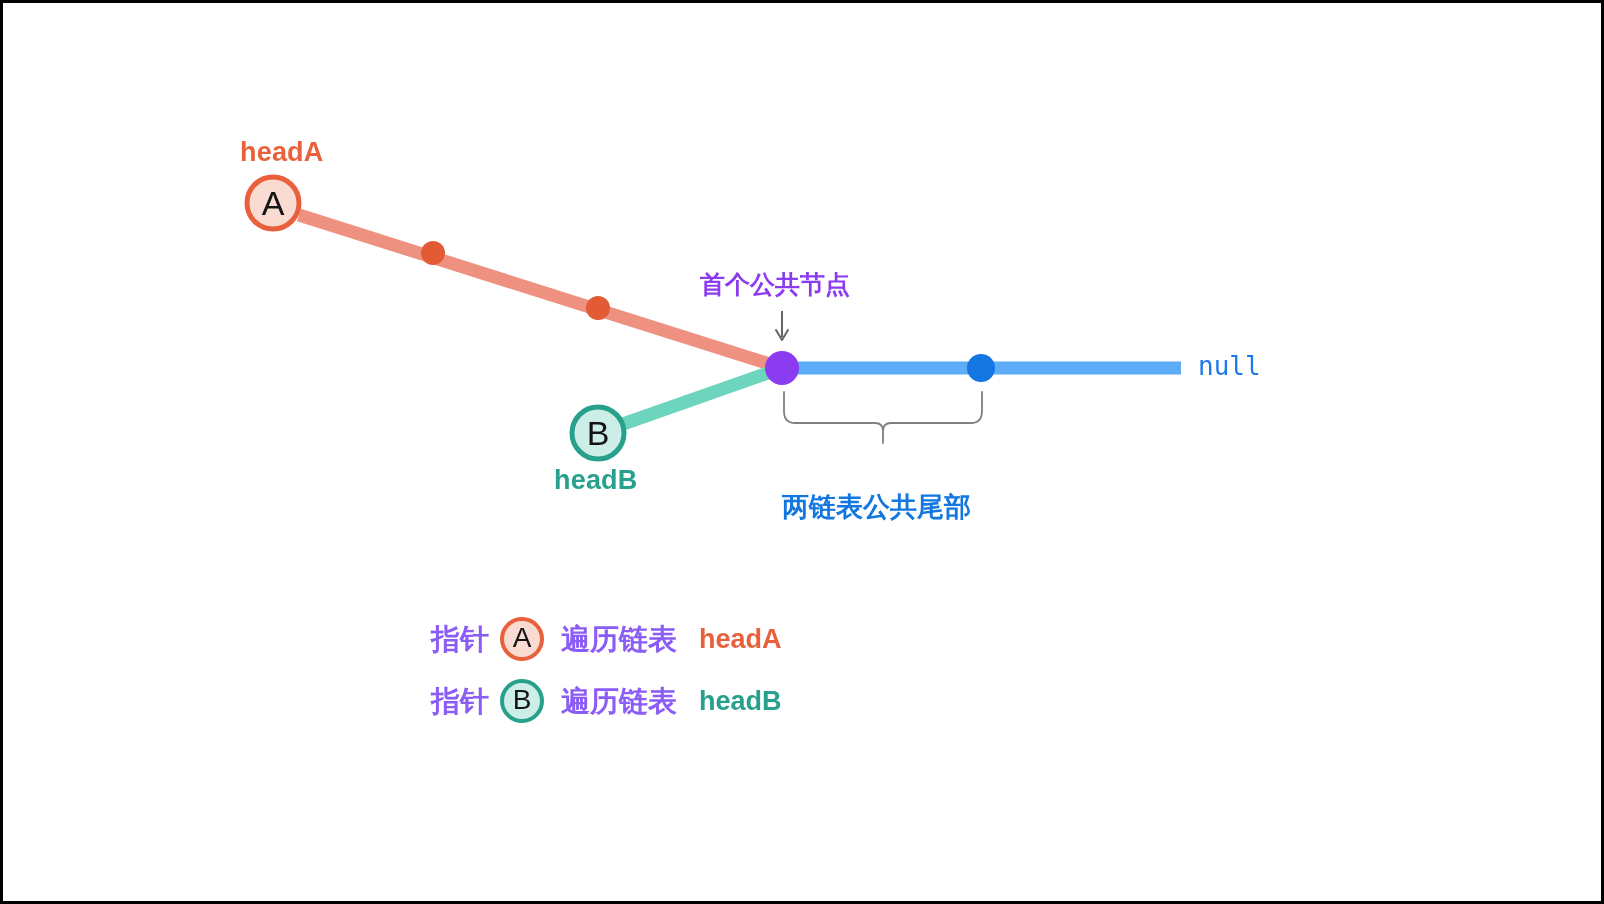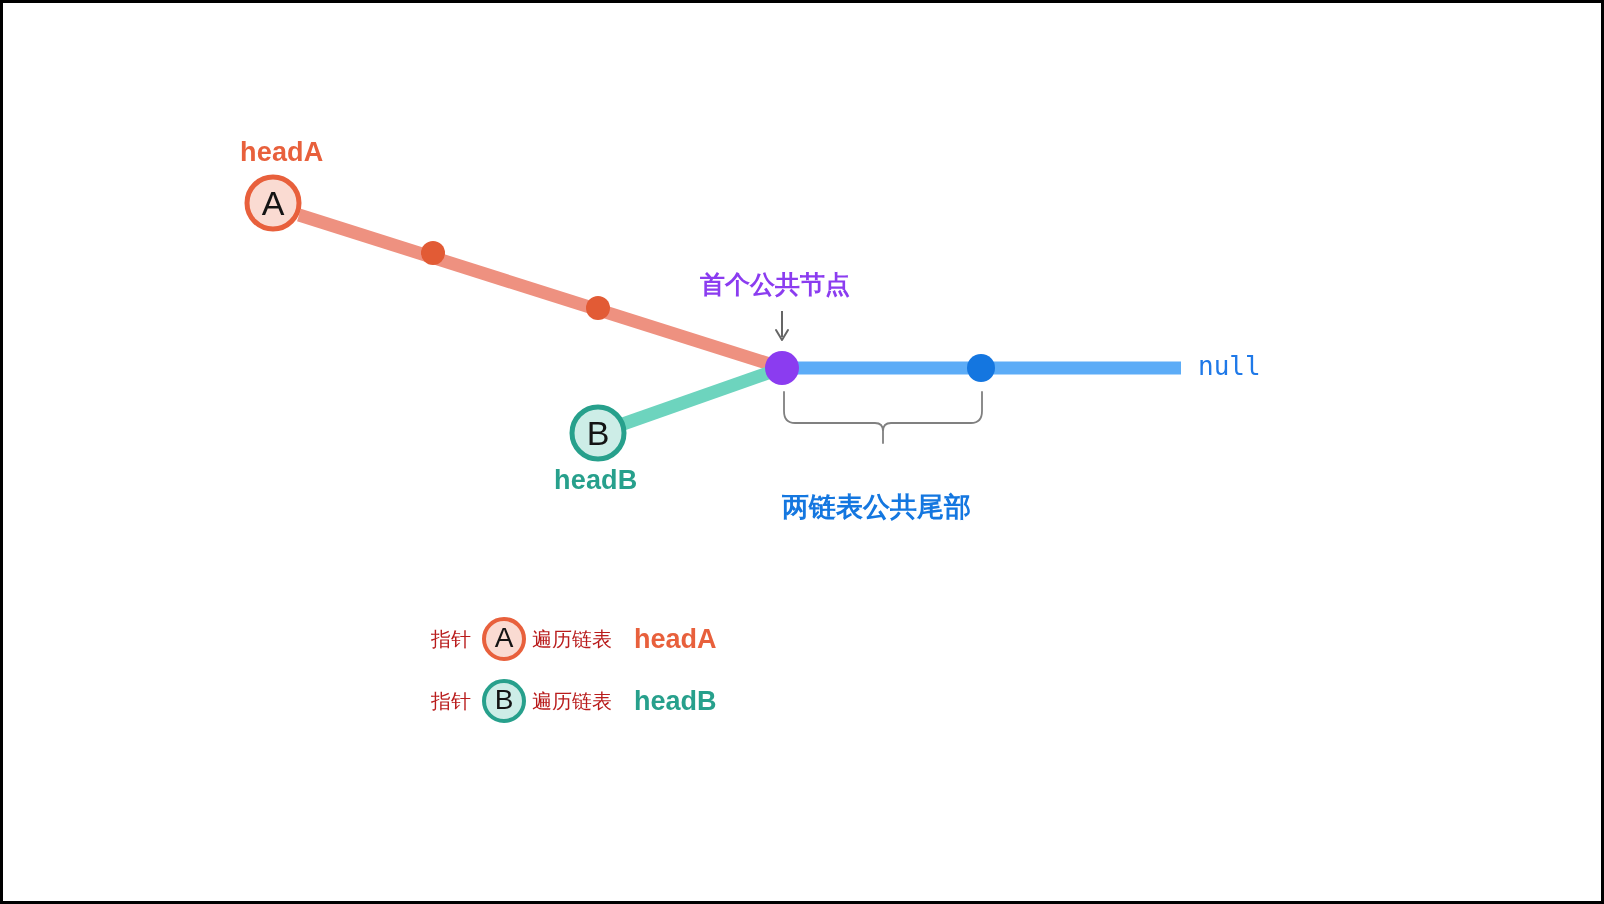--- a/index.html
+++ b/index.html
@@ -83,28 +83,28 @@
     position: absolute;
     left: 428px;
     top: 605px;
   }
   .legend-row {
     display: flex;
     align-items: center;
     height: 62px;
   }
   .legend-text {
-    font-size: 20px;
-    color: #b91c1c;
-    font-weight: normal;
+    font-size: 29px;
+    color: #8b5cf6;
+    font-weight: bold;
     line-height: 1;
     font-family: "Liberation Sans", "DejaVu Sans", sans-serif;
   }
   .legend-gap-l { margin-right: 11px; }
-  .legend-gap-r { margin-left: 6px; }
+  .legend-gap-r { margin-left: 17px; }
   .legend-circle {
     position: relative;
     width: 44px;
     height: 44px;
     border-radius: 50%;
     box-sizing: border-box;
     display: flex;
     align-items: center;
     justify-content: center;
   }

